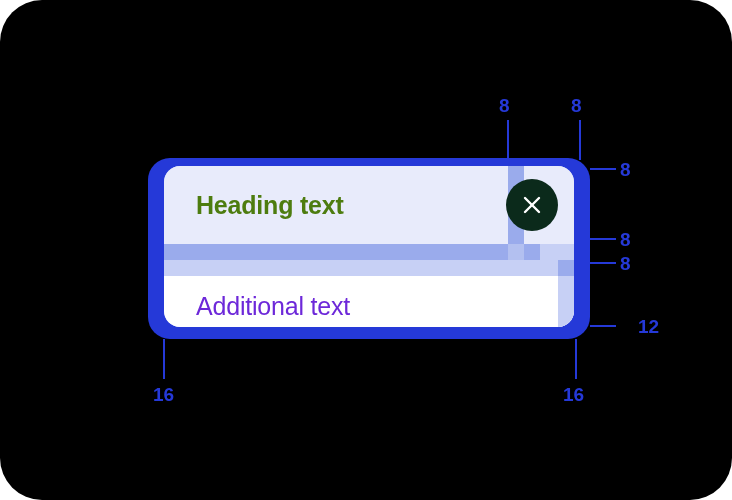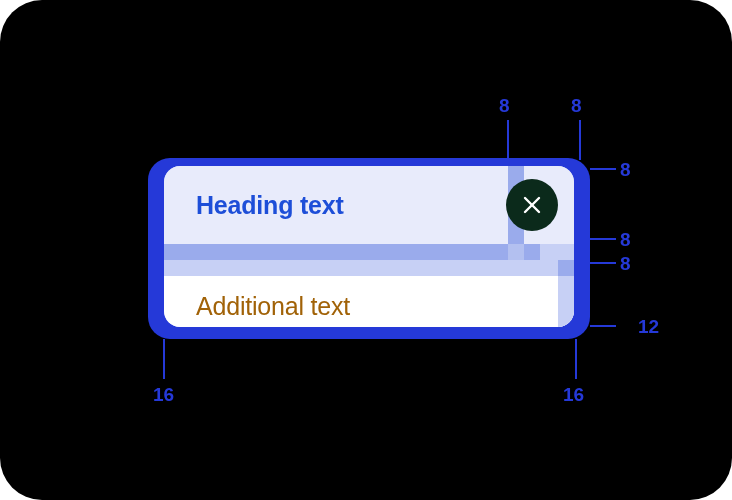--- a/index.html
+++ b/index.html
@@ -69,21 +69,21 @@
   .heading-row {
     position: relative;
     height: 78px;
     background: #e8ebfb;
     display: flex;
     align-items: center;
     flex: none;
   }
   .heading-text {
     margin-left: 32px;
-    color: #1d4ed8;
+    color: #4d7c0f;
     font-size: 25px;
     font-weight: bold;
     letter-spacing: -0.2px;
     white-space: nowrap;
     text-align: center;
   }
   
   .gutter-band {
     position: absolute;
     top: 0;
@@ -154,21 +154,21 @@
   .body-row {
     height: 60px;
     background: #ffffff;
     display: flex;
     align-items: center;
     flex: none;
     position: relative;
   }
   .body-text {
     margin-left: 32px;
-    color: #a16207;
+    color: #6d28d9;
     font-size: 25px;
     font-weight: normal;
     letter-spacing: -0.2px;
     white-space: nowrap;
   }
   .body-row .tailr {
     position: absolute;
     top: 0; bottom: 0;
     right: 0;
     width: 16px;

